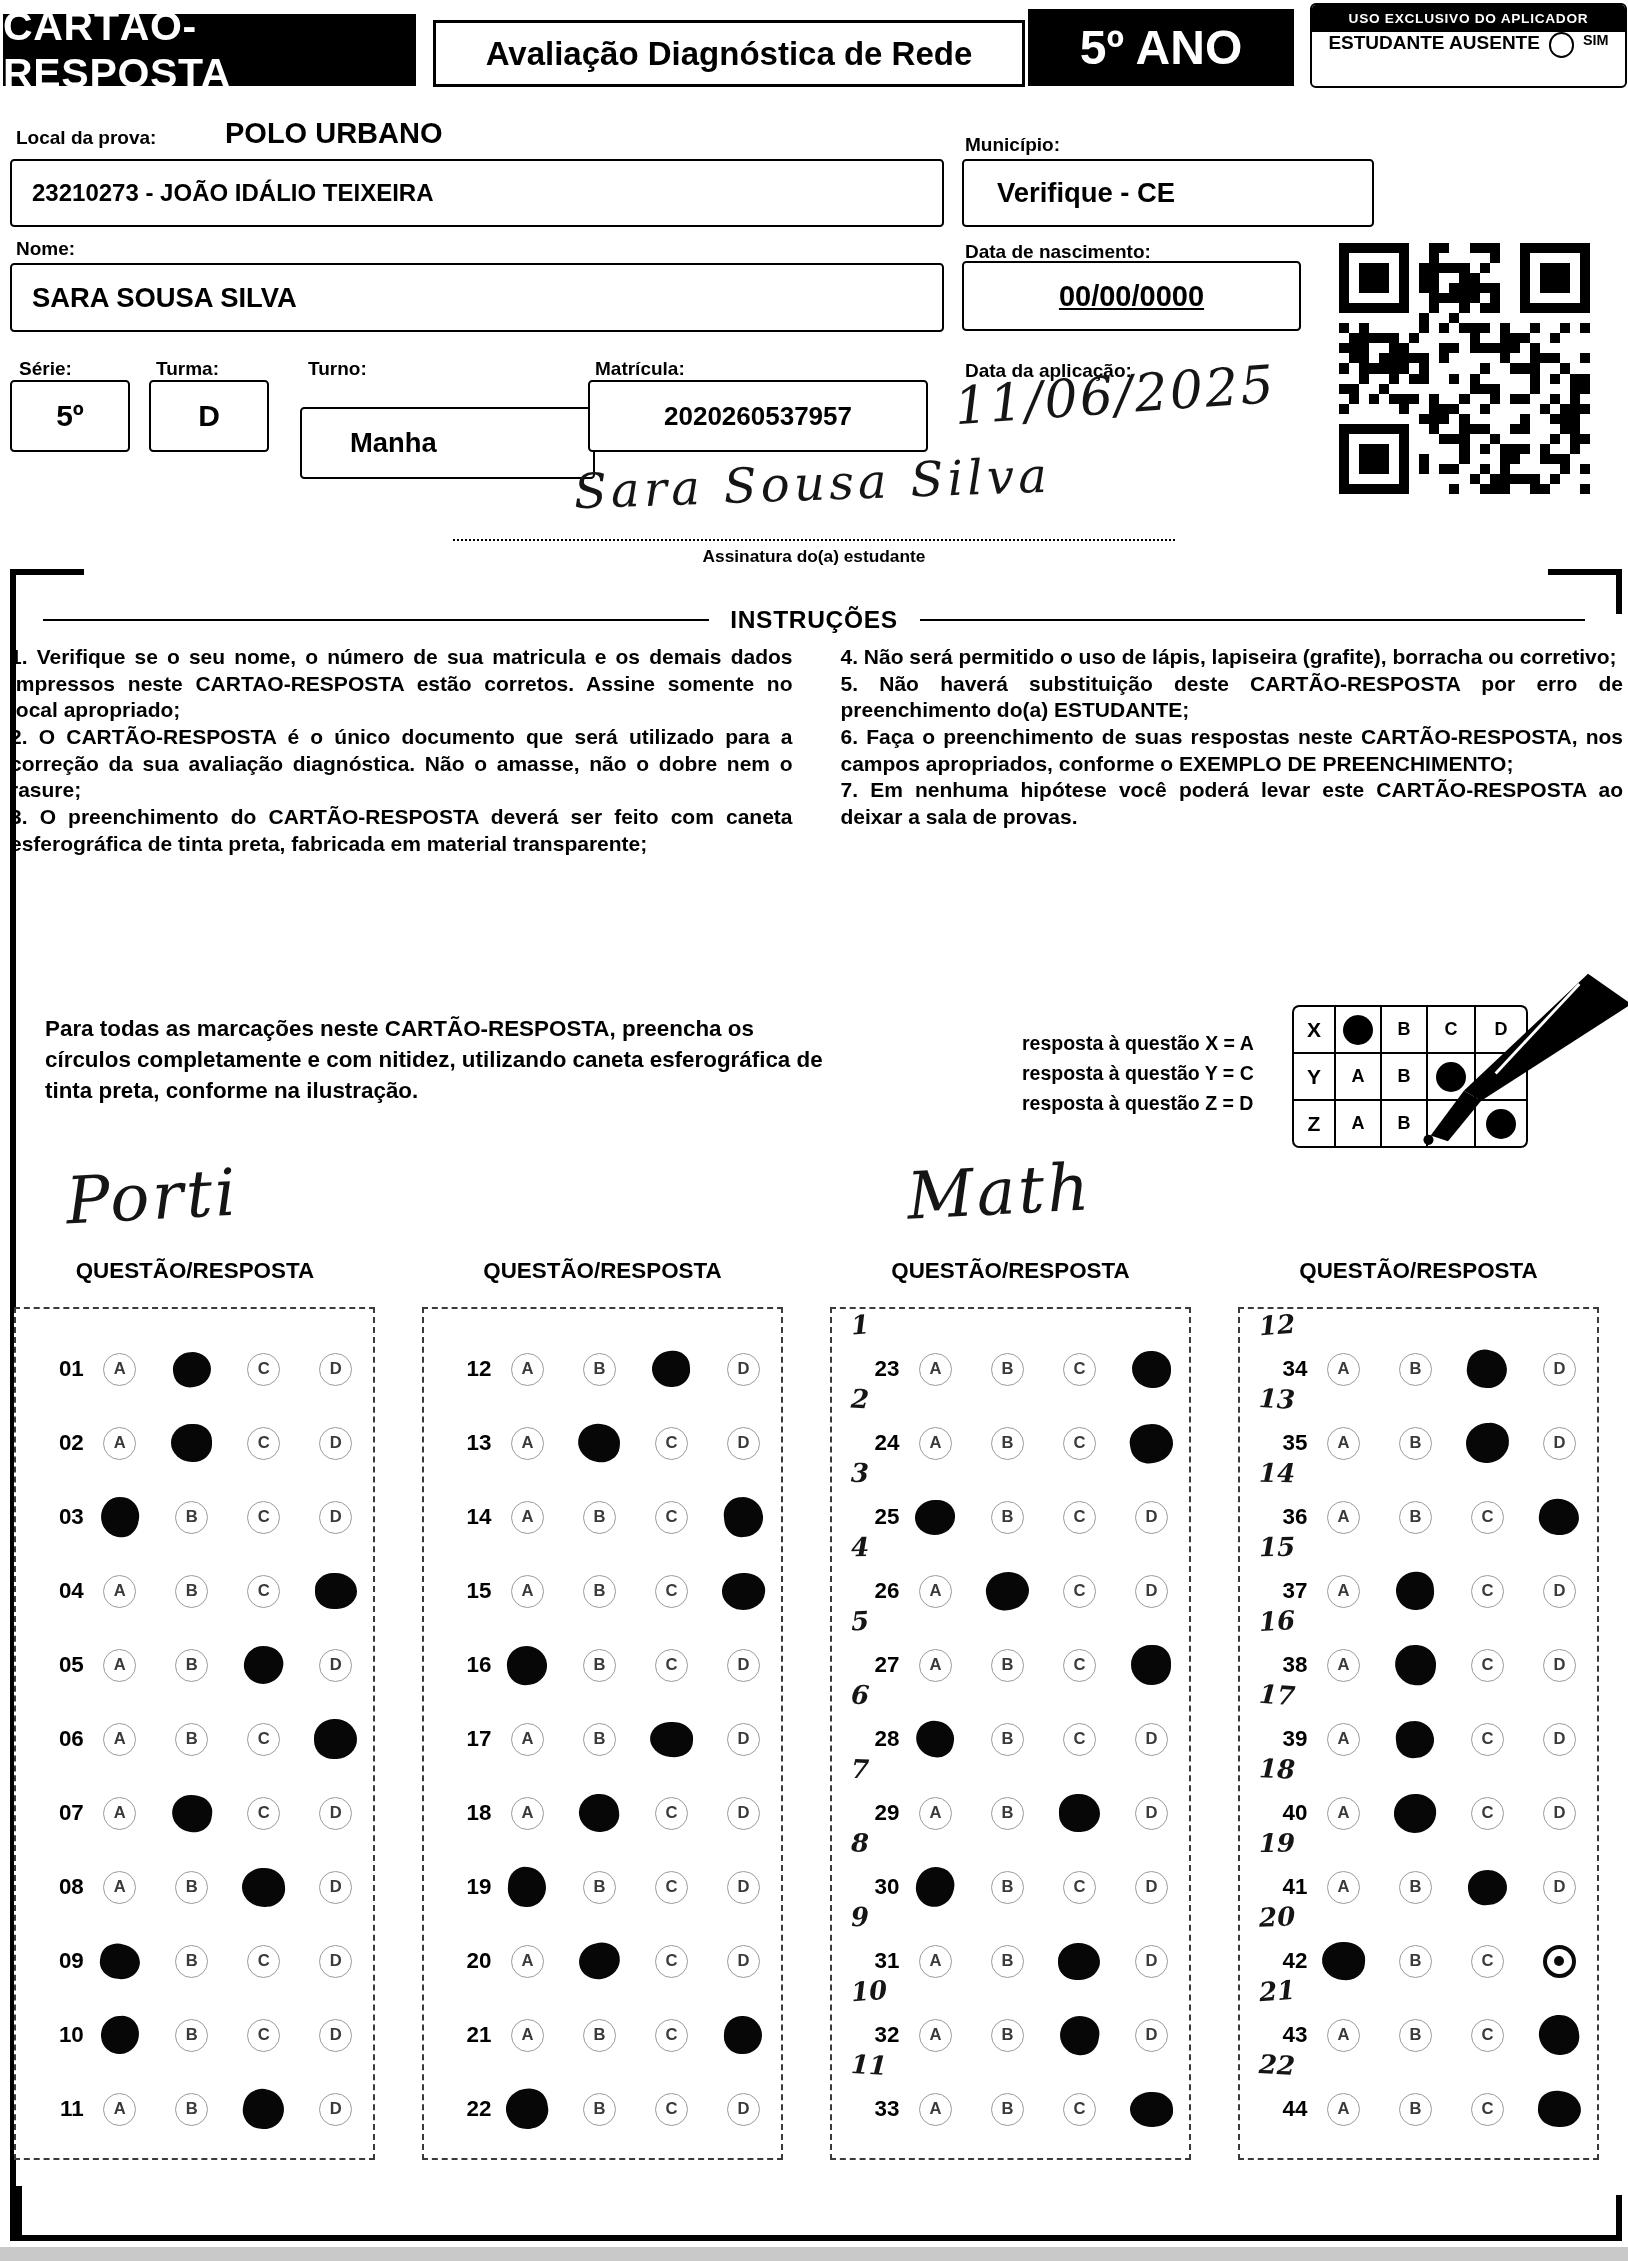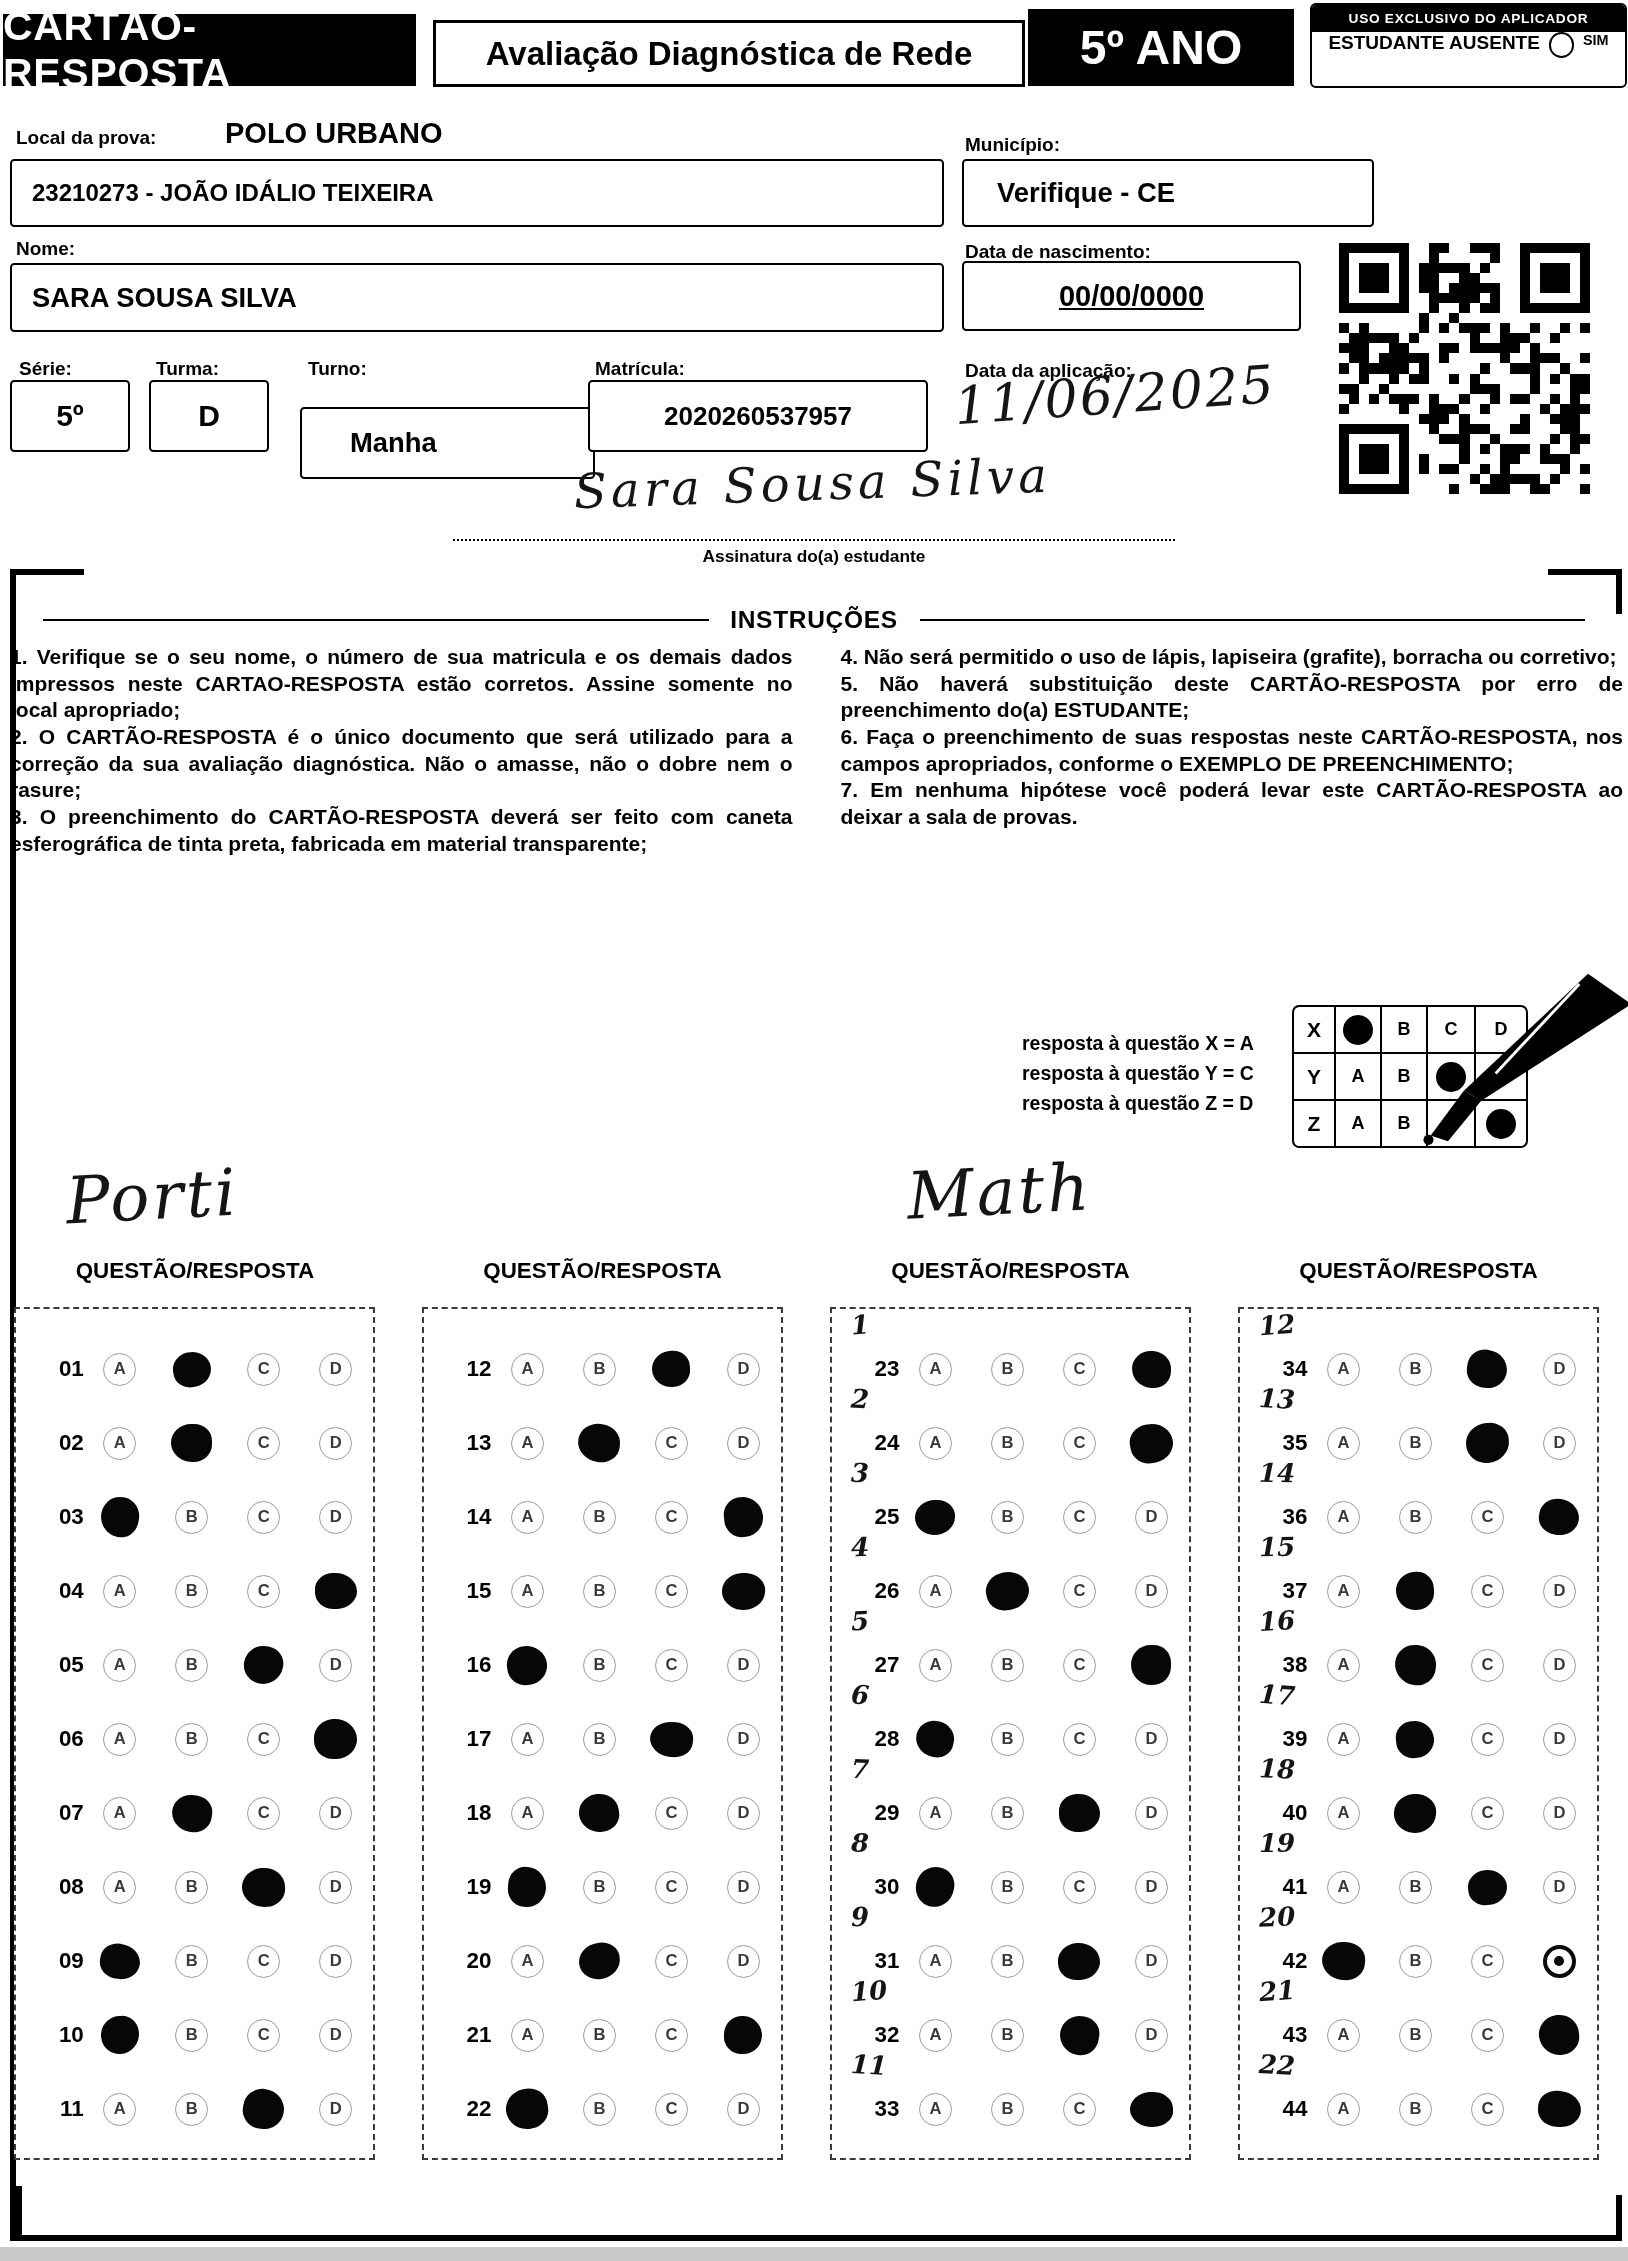--- a/index.html
+++ b/index.html
@@ -334,20 +334,21 @@
         <p class="instr-item">3. O preenchimento do CARTÃO-RESPOSTA deverá ser feito com caneta esferográfica de tinta preta, fabricada em material transparente;</p>
       </div>
     <div class="instr-col">
         <p class="instr-item">4. Não será permitido o uso de lápis, lapiseira (grafite), borracha ou corretivo;</p>
         <p class="instr-item">5. Não haverá substituição deste CARTÃO-RESPOSTA por erro de preenchimento do(a) ESTUDANTE;</p>
         <p class="instr-item">6. Faça o preenchimento de suas respostas neste CARTÃO-RESPOSTA, nos campos apropriados, conforme o EXEMPLO DE PREENCHIMENTO;</p>
         <p class="instr-item">7. Em nenhuma hipótese você poderá levar este CARTÃO-RESPOSTA ao deixar a sala de provas.</p>
       </div>
   </div>
 
+  <div class="abs ex-par">Para todas as marcações neste CARTÃO-RESPOSTA, preencha os círculos completamente e com nitidez, utilizando caneta esferográfica de tinta preta, conforme na ilustração.</div>
   <div class="abs legend">
       <div class="legend-line">resposta à questão X = A</div>
       <div class="legend-line">resposta à questão Y = C</div>
       <div class="legend-line">resposta à questão Z = D</div>
     </div>
   <div class="abs ex-grid">
       <div class="ex-cell">X</div>
       <div class="ex-cell">
         <span class="ex-dot"></span>
       </div>

